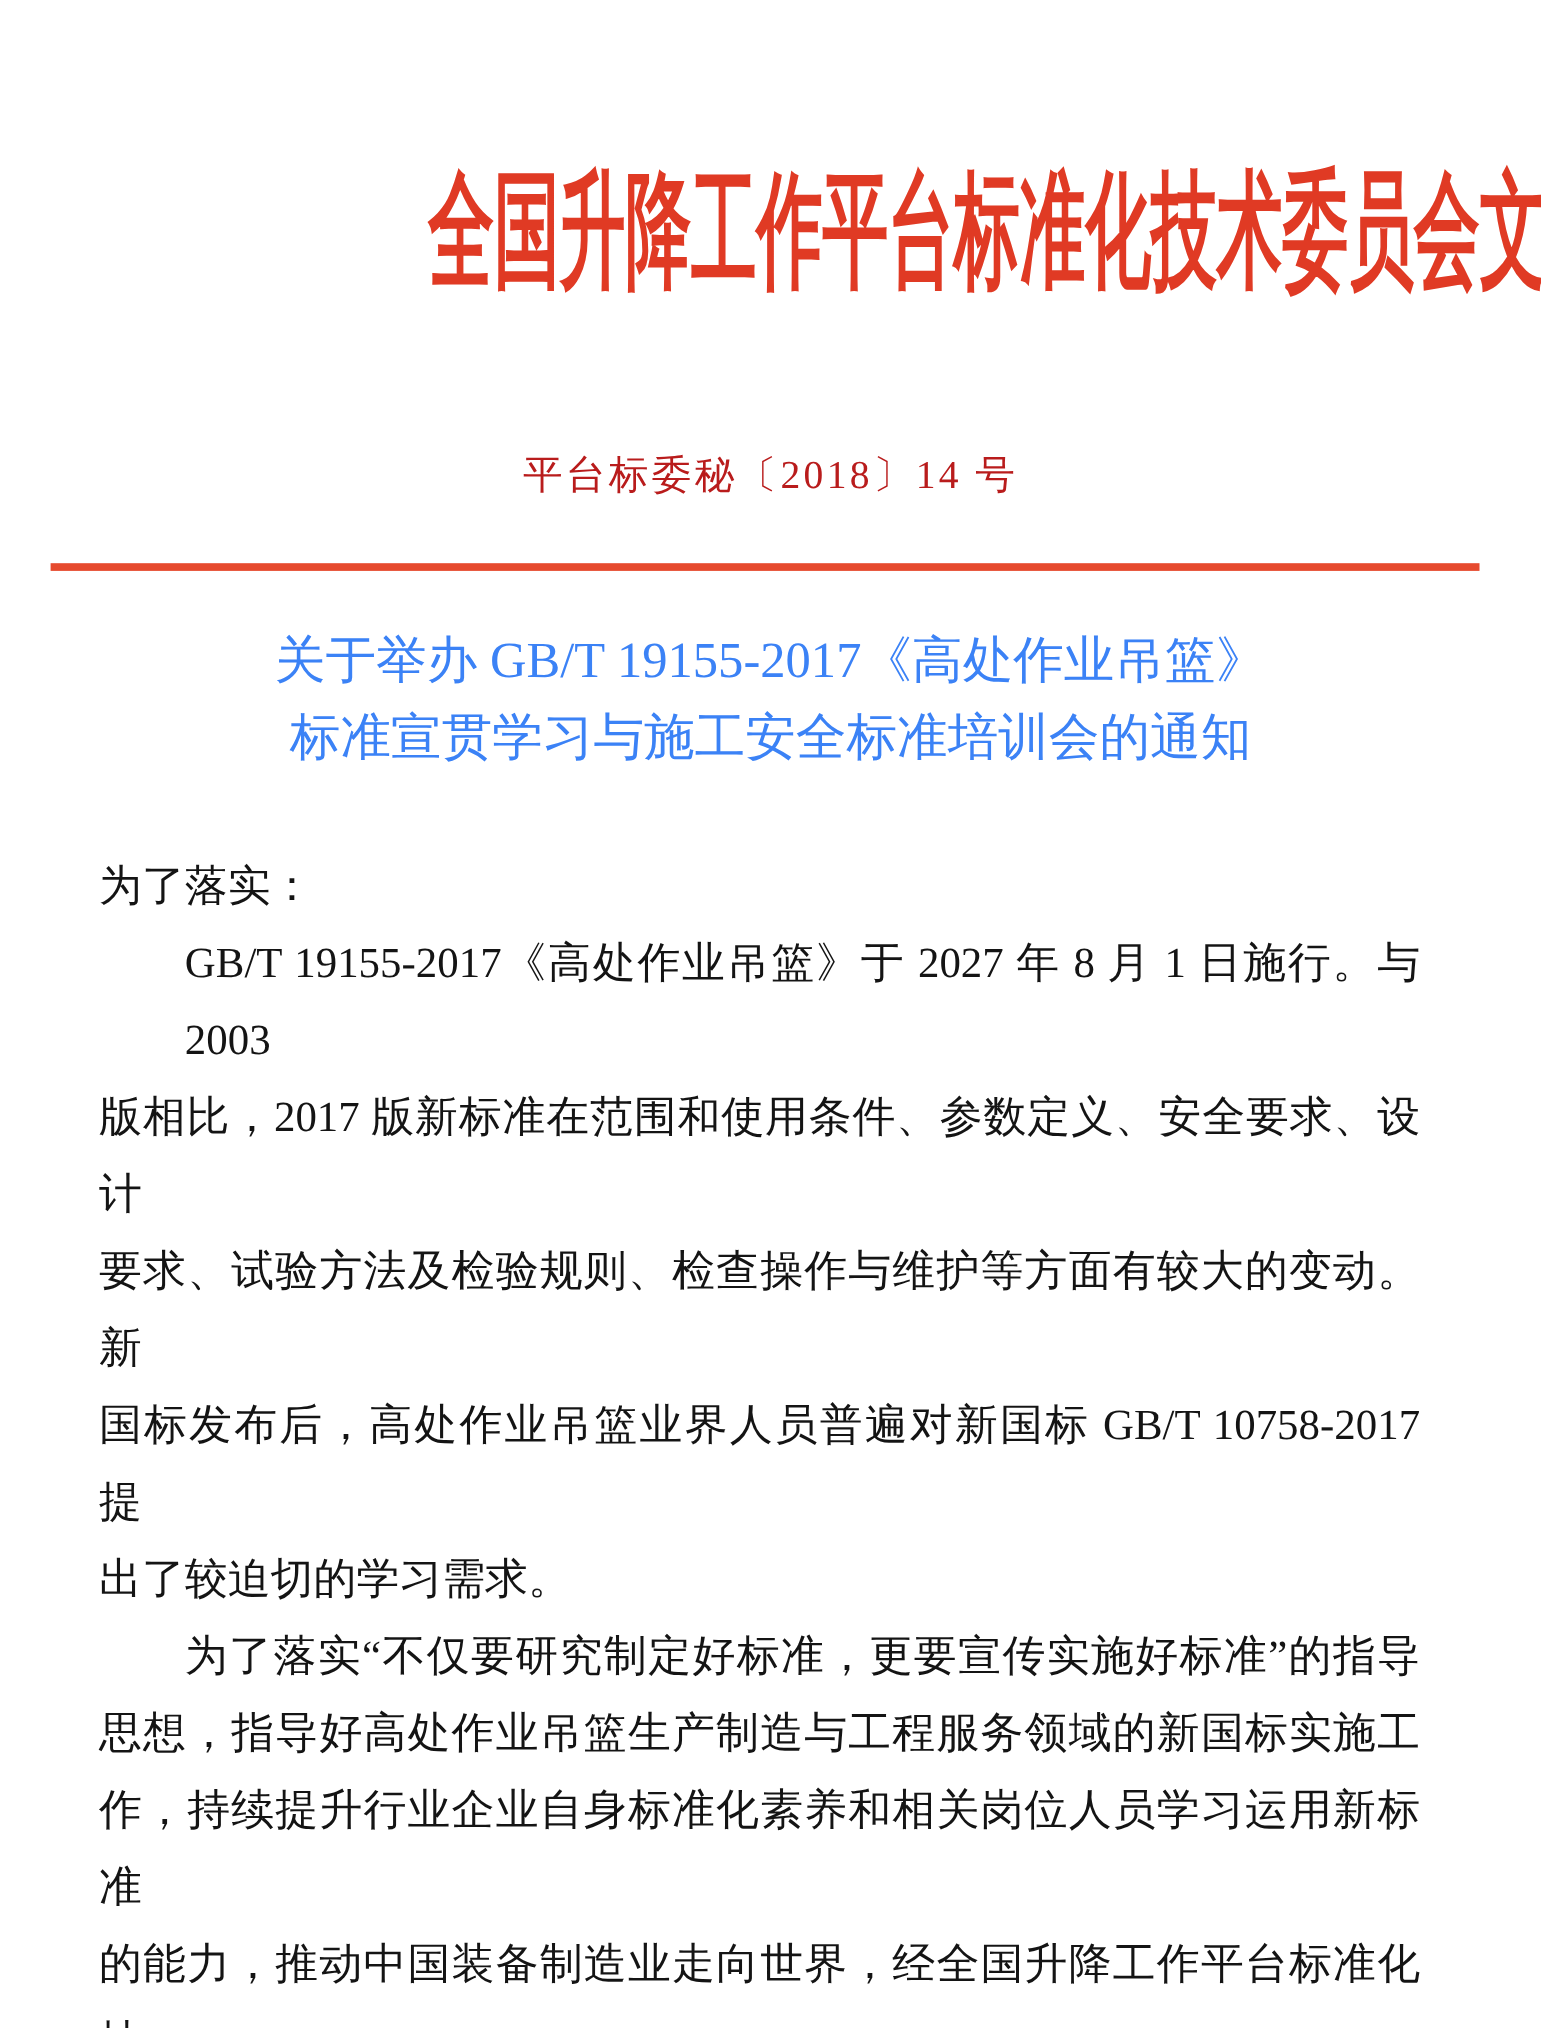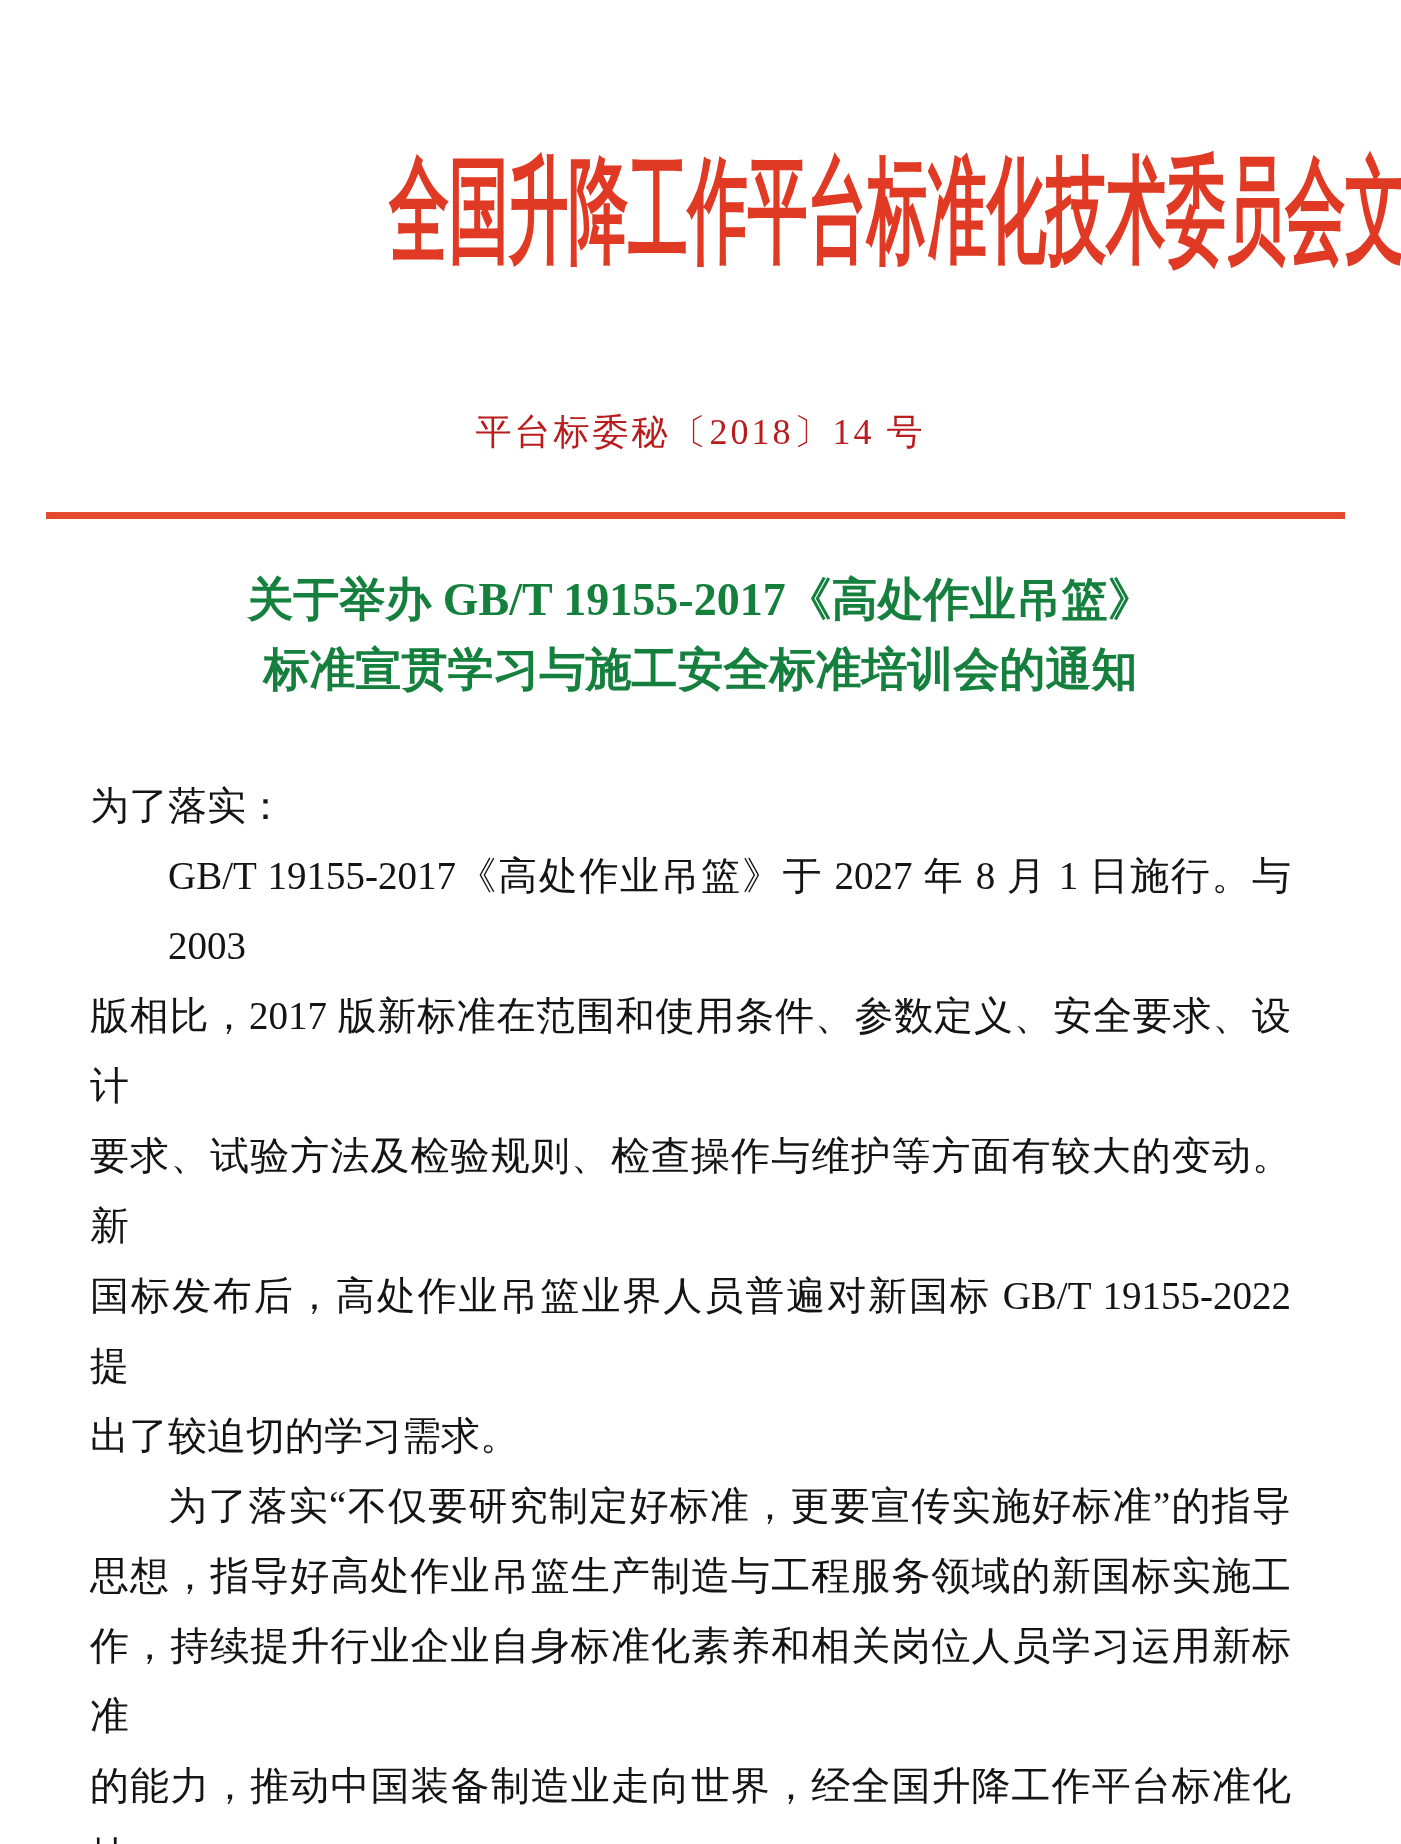--- a/index.html
+++ b/index.html
@@ -43,23 +43,23 @@
   
   .red-rule {
     margin: 56px 56px 0 46px;
     height: 7px;
     background: var(--rule-red, #e64a2e);
   }
   
   .subject {
     margin-top: 46px;
     text-align: center;
-    font-weight: 700;
+    font-weight: 400;
     font-size: 46px;
-    color: #15803d;
+    color: #3b82f6;
   }
   .subject-line { line-height: 70px; }
   
   .doc-body {
     margin: 66px 110px 0 90px;
     font-size: 39px;
     line-height: 70px;
     color: #141414;
   }
   .body-line {
@@ -90,21 +90,21 @@
     <div class="subject-line">关于举办 GB/T 19155-2017《高处作业吊篮》</div>
     <div class="subject-line">标准宣贯学习与施工安全标准培训会的通知</div>
   </div>
 
   <div class="doc-body">
     <div class="body-line">为了落实：</div>
 
     <div class="body-line fill indent">GB/T 19155-2017《高处作业吊篮》于 2027 年 8 月 1 日施行。与 2003</div>
     <div class="body-line fill">版相比，2017 版新标准在范围和使用条件、参数定义、安全要求、设计</div>
     <div class="body-line fill">要求、试验方法及检验规则、检查操作与维护等方面有较大的变动。新</div>
-    <div class="body-line fill">国标发布后，高处作业吊篮业界人员普遍对新国标 GB/T 19155-2022 提</div>
+    <div class="body-line fill">国标发布后，高处作业吊篮业界人员普遍对新国标 GB/T 10758-2017 提</div>
     <div class="body-line">出了较迫切的学习需求。</div>
 
     <div class="body-line fill indent">为了落实“不仅要研究制定好标准，更要宣传实施好标准”的指导</div>
     <div class="body-line fill">思想，指导好高处作业吊篮生产制造与工程服务领域的新国标实施工</div>
     <div class="body-line fill">作，持续提升行业企业自身标准化素养和相关岗位人员学习运用新标准</div>
     <div class="body-line fill">的能力，推动中国装备制造业走向世界，经全国升降工作平台标准化技</div>
 
   </div>
 
 </div>

